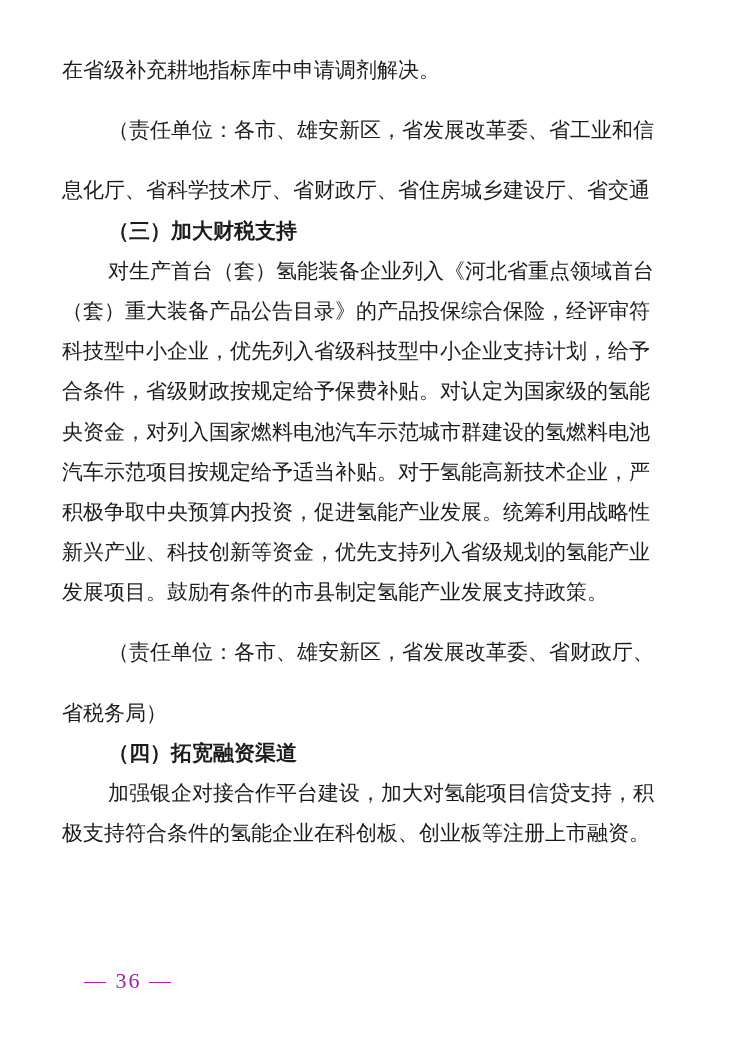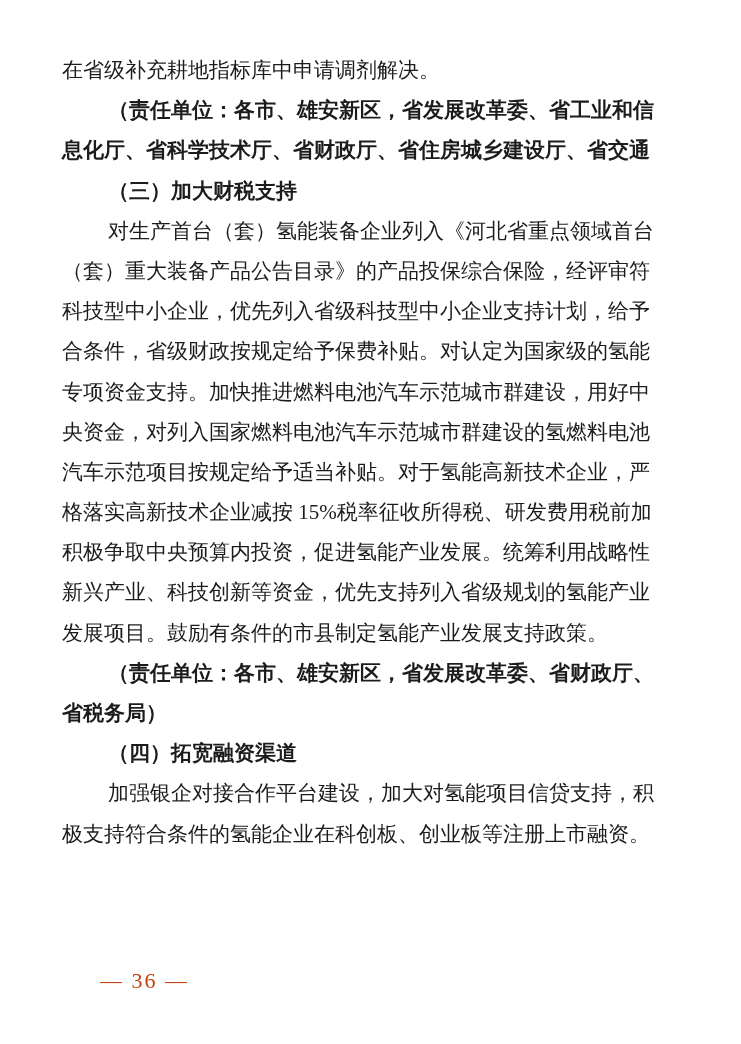--- a/index.html
+++ b/index.html
@@ -36,34 +36,35 @@
   
   .line.first-indent {
     text-indent: 46px;
   }
   
   .para.style-body .line {
     font-weight: normal;
   }
   
   .para.style-unit .line {
-    font-weight: 700;
+    font-weight: 400;
+    margin-top: 20px;
   }
   
   .para.style-heading .line {
     font-weight: 700;
   }
   .footer {
     position: absolute;
-    left: 100px;
+    left: 84px;
     top: 966px;
     font-size: 22px;
     line-height: 30px;
     letter-spacing: 2px;
-    color: #c2410c;
+    color: #a21caf;
     font-weight: normal;
   }
 </style>
 </head>
 <body>
 
 <div class="page">
   <div class="content" id="doc-body">
       <div class="para style-body">
         <div class="line">在省级补充耕地指标库中申请调剂解决。</div>
@@ -73,24 +74,22 @@
         <div class="line">息化厅、省科学技术厅、省财政厅、省住房城乡建设厅、省交通</div>
       </div>
       <div class="para style-heading">
         <div class="line first-indent">（三）加大财税支持</div>
       </div>
       <div class="para style-body">
         <div class="line first-indent">对生产首台（套）氢能装备企业列入《河北省重点领域首台</div>
         <div class="line">（套）重大装备产品公告目录》的产品投保综合保险，经评审符</div>
         <div class="line">科技型中小企业，优先列入省级科技型中小企业支持计划，给予</div>
         <div class="line">合条件，省级财政按规定给予保费补贴。对认定为国家级的氢能</div>
-        <div class="line">专项资金支持。加快推进燃料电池汽车示范城市群建设，用好中</div>
         <div class="line">央资金，对列入国家燃料电池汽车示范城市群建设的氢燃料电池</div>
         <div class="line">汽车示范项目按规定给予适当补贴。对于氢能高新技术企业，严</div>
-        <div class="line">格落实高新技术企业减按 15%税率征收所得税、研发费用税前加</div>
         <div class="line">积极争取中央预算内投资，促进氢能产业发展。统筹利用战略性</div>
         <div class="line">新兴产业、科技创新等资金，优先支持列入省级规划的氢能产业</div>
         <div class="line">发展项目。鼓励有条件的市县制定氢能产业发展支持政策。</div>
       </div>
       <div class="para style-unit">
         <div class="line first-indent">（责任单位：各市、雄安新区，省发展改革委、省财政厅、</div>
         <div class="line">省税务局）</div>
       </div>
       <div class="para style-heading">
         <div class="line first-indent">（四）拓宽融资渠道</div>

